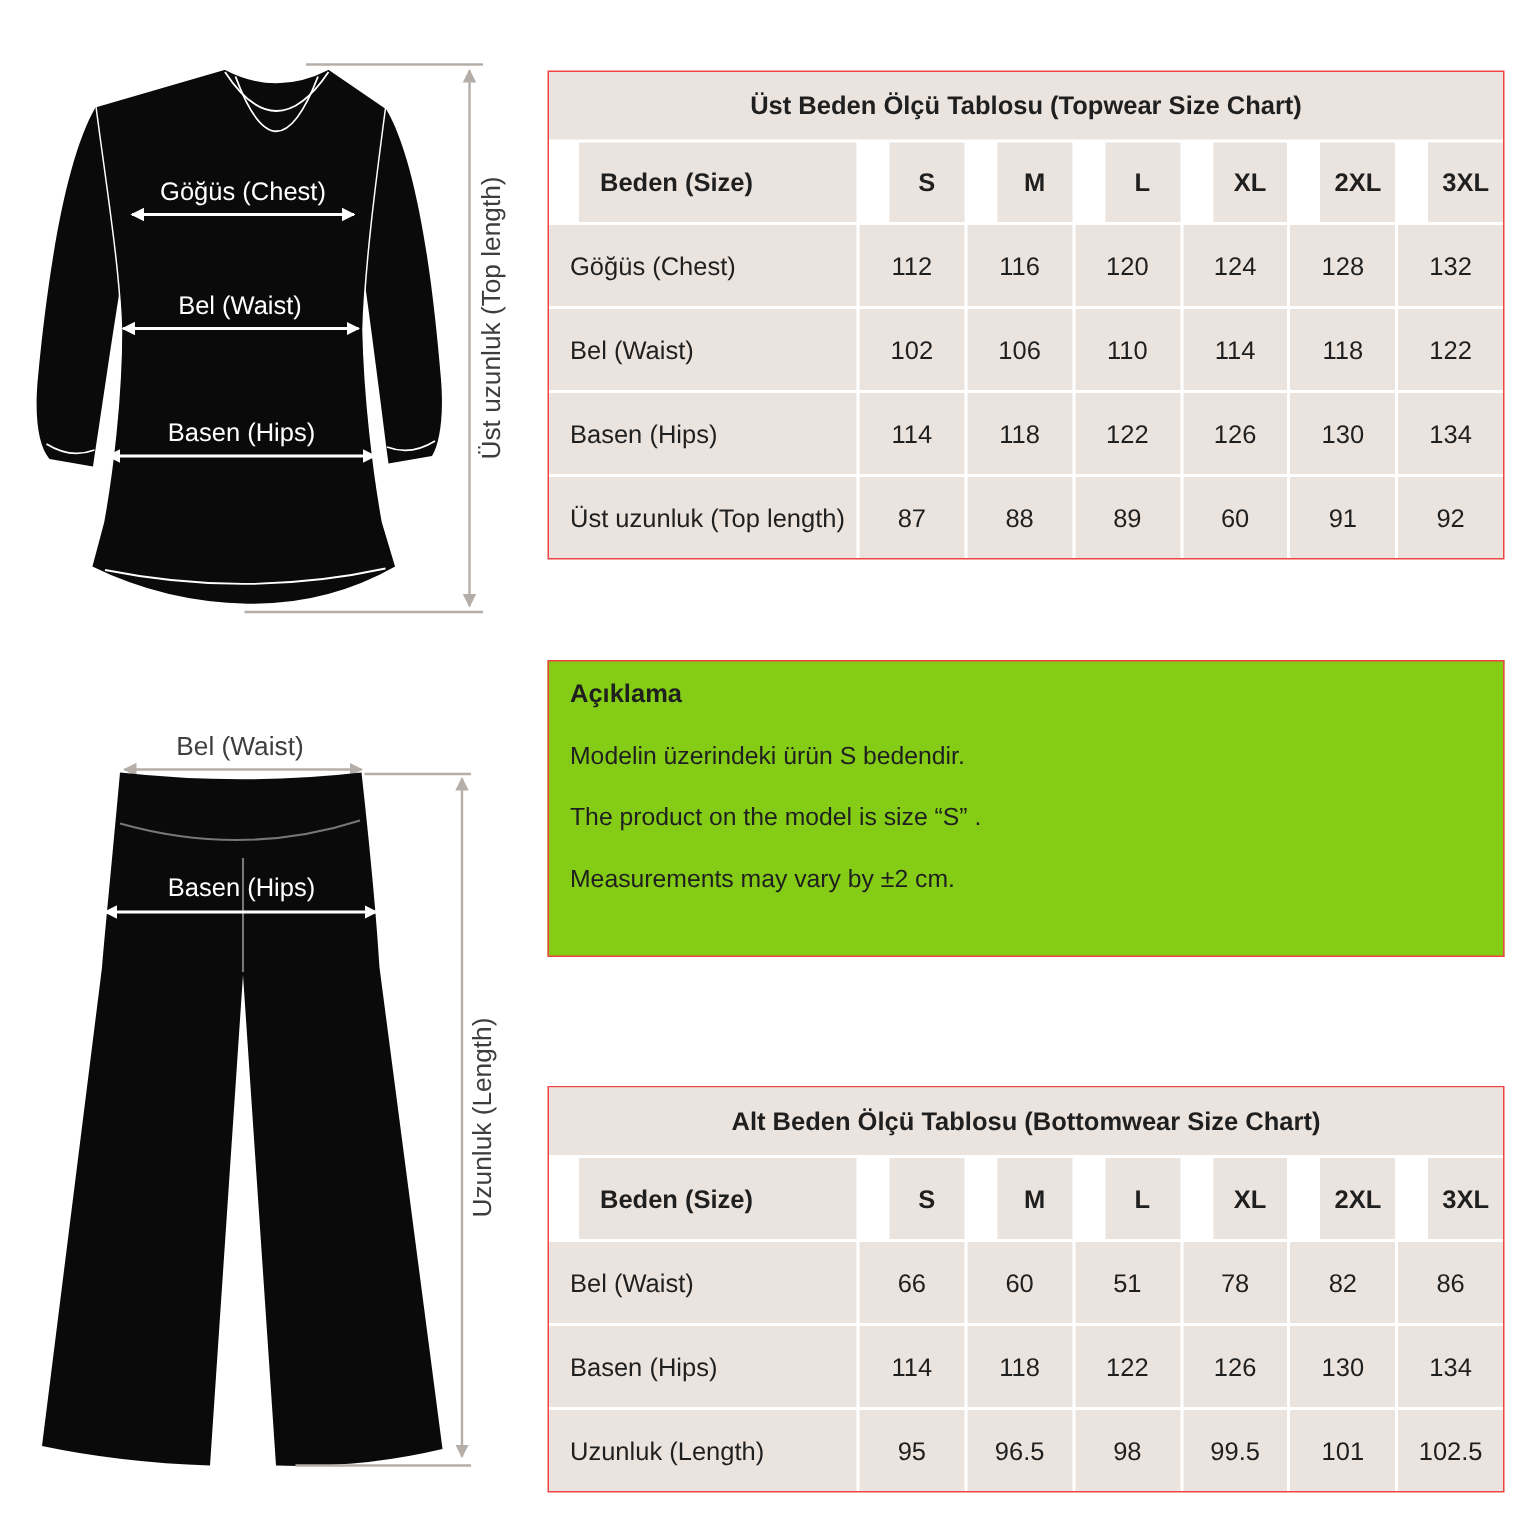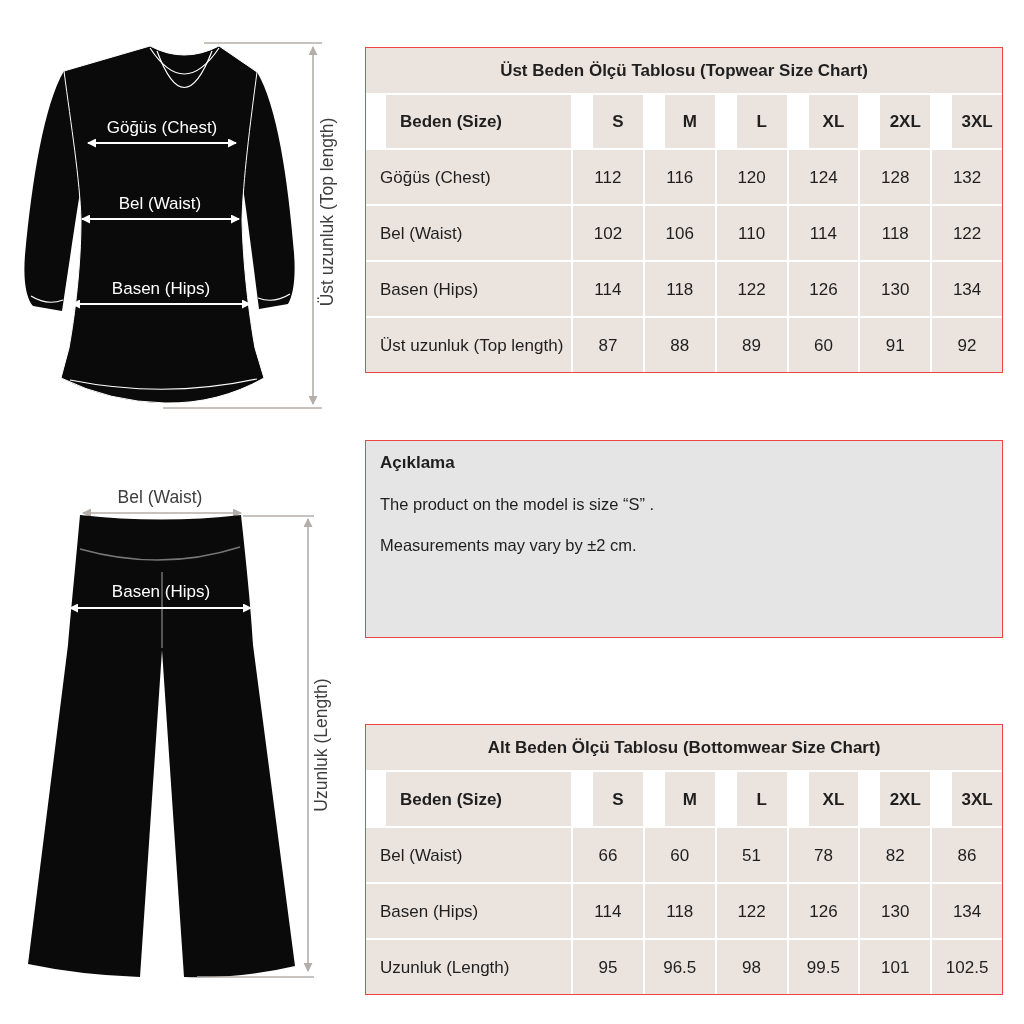--- a/index.html
+++ b/index.html
@@ -14,21 +14,21 @@
   .size-table{display:grid;grid-template-columns:205px repeat(6,1fr);gap:2px;background:#ffffff;}
   #topwear-table{top:47px;grid-template-rows:45px 53px repeat(4,54px);}
   #bottomwear-table{top:724px;grid-template-rows:45px 54px repeat(3,54px);}
   .cell{
     background:#EBE3DE;display:flex;align-items:center;justify-content:center;
     font-size:17px;line-height:19px;
   }
   .cell.title{grid-column:1/-1;font-weight:bold;}
   .cell.colhead{font-weight:bold;margin-left:20px;}
   .cell.rowlabel{justify-content:flex-start;padding-left:14px;}
-  #note-box{top:440px;height:198px;background:#e5e5e5;padding:12px 16px 0 14px;}
+  #note-box{top:440px;height:198px;background:#84cc16;padding:12px 16px 0 14px;}
   .note-title{font-weight:bold;font-size:17px;line-height:20px;}
   .note-line{font-size:16.5px;line-height:19px;margin:22px 0 0 0;}
   .note-line:first-of-type{margin-top:14px;}
   .fig{position:absolute;left:0;}
   #fig-top{top:0;}
   #fig-bottom{top:465px;}
   .glabel{font-family:"Liberation Sans",sans-serif;font-size:17px;fill:#FFFFFF;}
   .dlabel{font-family:"Liberation Sans",sans-serif;font-size:17.5px;fill:#3E3E3E;}
   .wline{stroke:#FFFFFF;stroke-width:2;fill:none;}
   .gline{stroke:#B5AEA8;stroke-width:1.6;fill:none;}
@@ -139,20 +139,21 @@
     <div class="cell">87</div>
     <div class="cell">88</div>
     <div class="cell">89</div>
     <div class="cell">60</div>
     <div class="cell">91</div>
     <div class="cell">92</div>
   </div>
 
   <div id="note-box" class="panel">
     <div class="note-title">Açıklama</div>
+    <div class="note-line">Modelin üzerindeki ürün S bedendir.</div>
     <div class="note-line">The product on the model is size “S” .</div>
     <div class="note-line">Measurements may vary by ±2 cm.</div>
   </div>
 
   <div id="bottomwear-table" class="panel size-table">
     <div class="cell title">Alt Beden Ölçü Tablosu (Bottomwear Size Chart)</div>
 
     <div class="cell colhead rowlabel">Beden (Size)</div>
     <div class="cell colhead">S</div>
     <div class="cell colhead">M</div>

